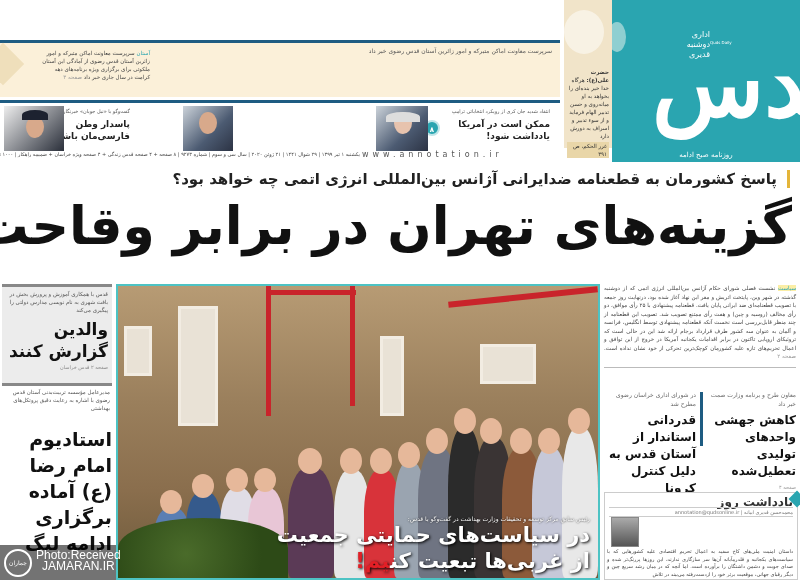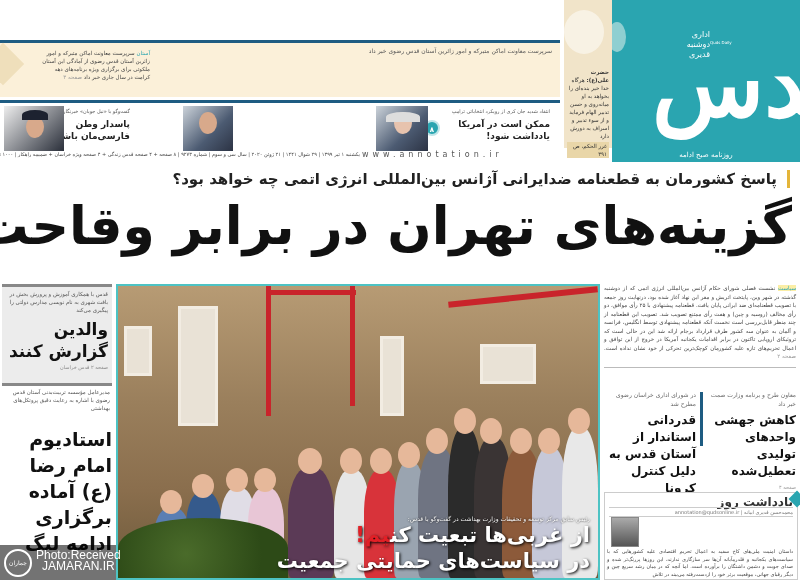--- a/index.html
+++ b/index.html
@@ -165,22 +165,22 @@
   <div class="kid-head" style="left:362px;bottom:134px;width:22px;height:26px"></div>
   <div class="kid" style="left:384px;width:40px;height:130px;background:#8c5a3a"></div>
   <div class="kid-head" style="left:392px;bottom:124px;width:22px;height:26px"></div>
   <div class="kid" style="left:414px;width:36px;height:130px;background:#c6c8d8"></div>
   <div class="kid-head" style="left:420px;bottom:124px;width:22px;height:26px"></div>
   <div class="kid" style="left:444px;width:36px;height:150px;background:#e8e8e8"></div>
   <div class="kid-head" style="left:450px;bottom:144px;width:22px;height:26px"></div>
   <div class="bush"></div>
   <div class="photo-kicker">رئیس سابق مرکز توسعه و تحقیقات وزارت بهداشت در گفت‌وگو با قدس:</div>
   <div class="photo-title">
+    <div>در سیاست‌های حمایتی جمعیت</div>
     <div><span>از غربی‌ها تبعیت کن</span><span class="red">یم!</span></div>
-    <div>در سیاست‌های حمایتی جمعیت</div>
   </div>
 </div>
 
 <div class="abs left-box">
   <div class="lb-body">قدس با همکاری آموزش و پرورش بخش در بافت شهری به نام نویسی مدارس دولتی را پیگیری می‌کند</div>
   <div class="lb-title">والدین گزارش کنند</div>
   <div class="lb-ref">صفحه ۲ قدس خراسان</div>
 </div>
 <div class="abs left-body2">مدیرعامل مؤسسه تربیت‌بدنی آستان قدس رضوی با اشاره به رعایت دقیق پروتکل‌های بهداشتی</div>
 <div class="abs left-title2">استادیوم امام رضا (ع) آماده برگزاری ادامه لیگ</div>

